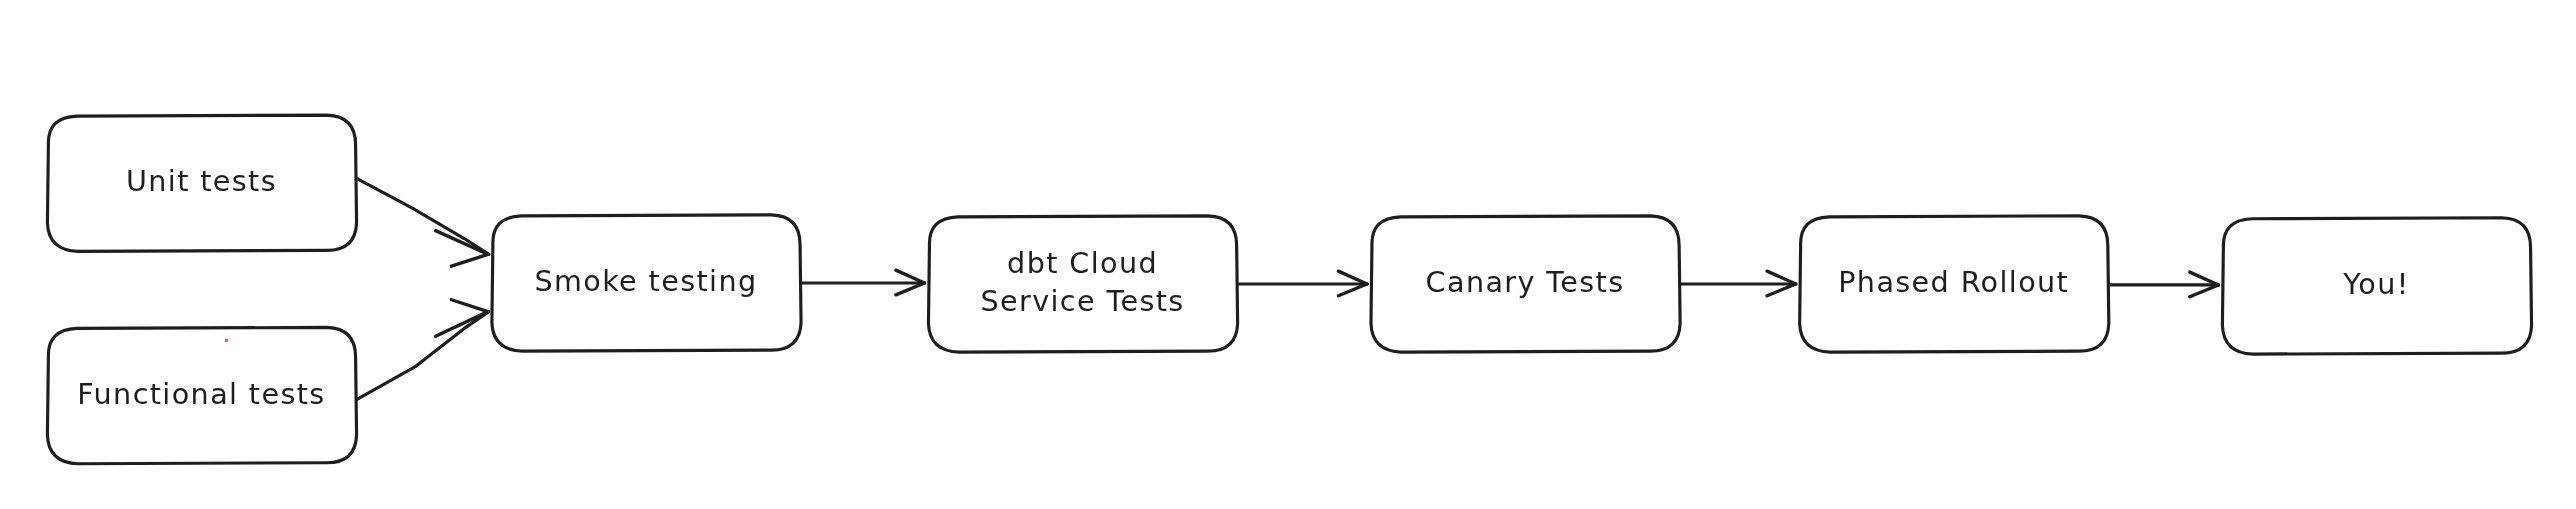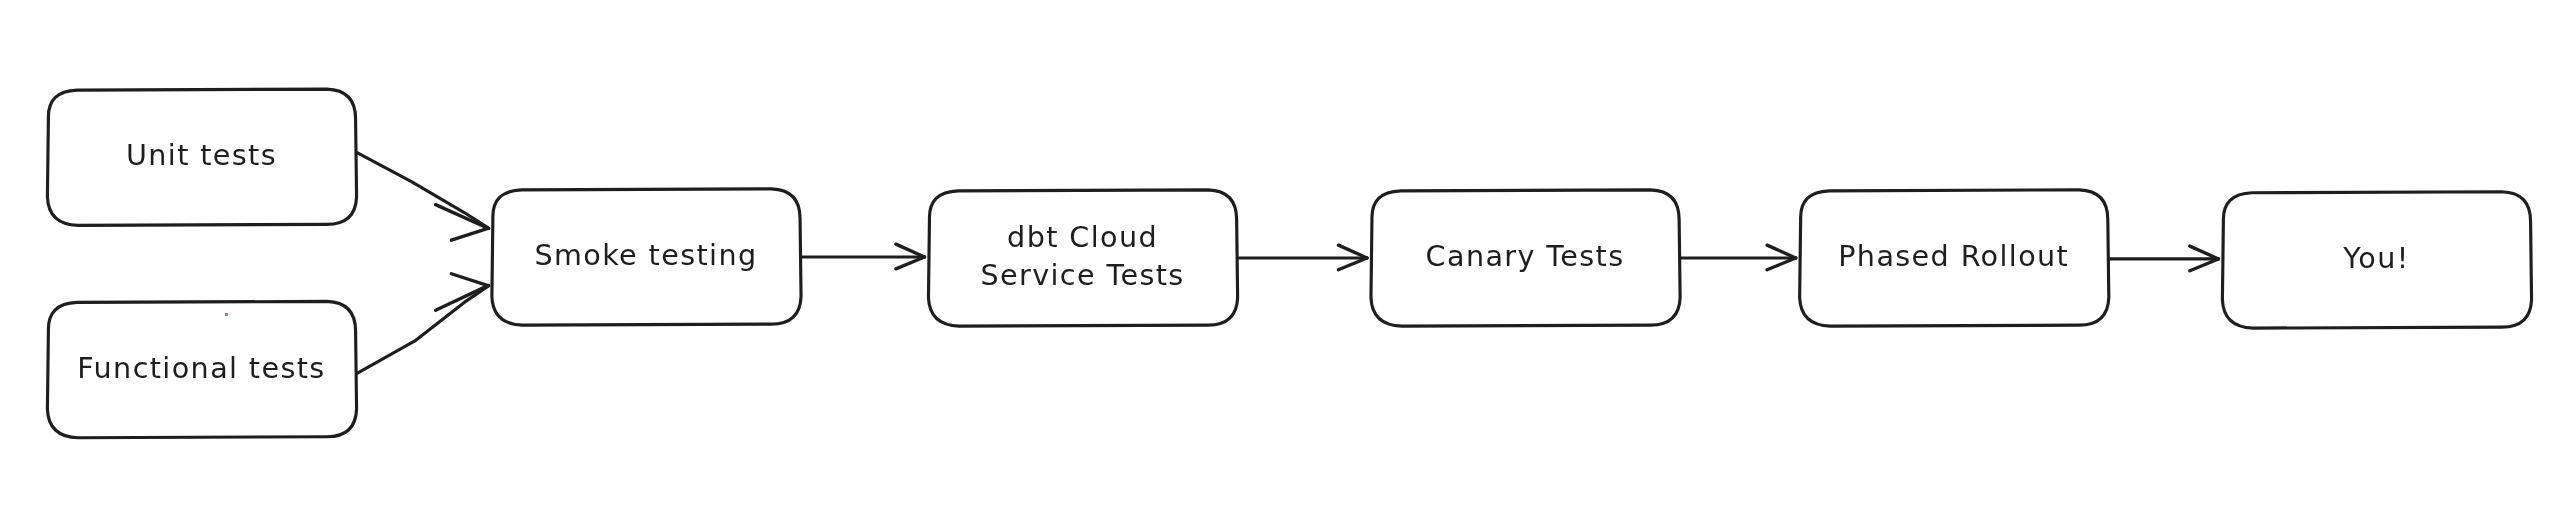--- a/index.html
+++ b/index.html
@@ -7,20 +7,21 @@
     padding: 0;
     background: #ffffff;
   }
   #canvas {
     position: relative;
     width: 2576px;
     height: 454px;
     background: #ffffff;
     overflow: hidden;
     font-family: "DejaVu Sans", sans-serif;
+    margin-top: 26px;
   }
   #diagram-svg {
     position: absolute;
     inset: 0;
     width: 2576px;
     height: 510px;
     display: block;
   }
   .node-shape {
     fill: #ffffff;

